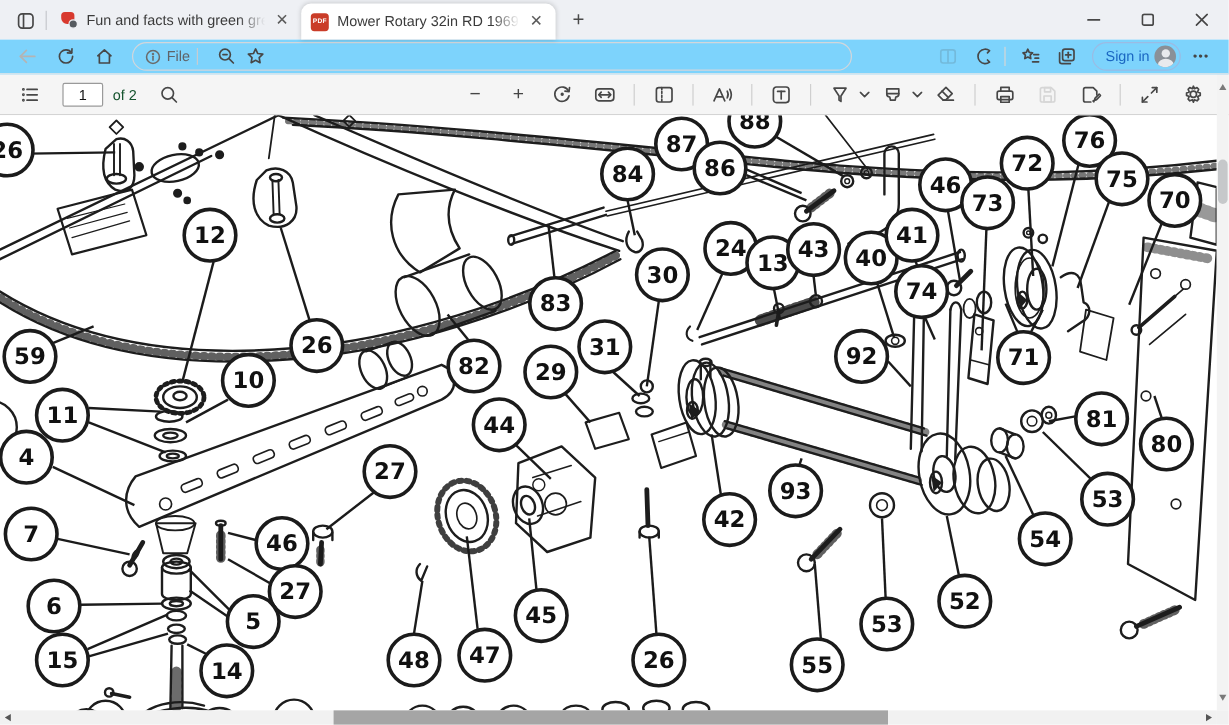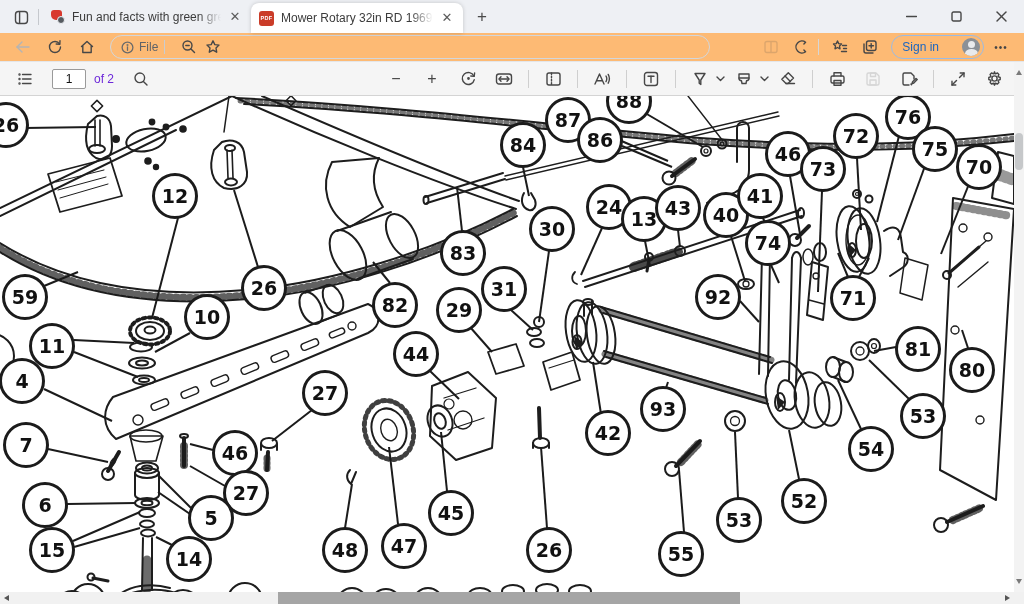--- a/index.html
+++ b/index.html
@@ -27,45 +27,45 @@
   .favicon1 .gray { position:absolute; right:0; bottom:0; width:8px; height:8px; background:#565b60; border-radius:50%; border:1.5px solid #eef0f4; }
   .favicon-pdf { width:15px; height:15px; background:#ca3c28; border-radius:3px; color:#fff;
     font-size:5.5px; font-weight:bold; display:flex; align-items:center; justify-content:center;
     letter-spacing:.3px; flex:0 0 15px; }
   .newtab { width:26px; height:26px; margin:0 0 3px 6px; font-size:17px; color:#4a4a4a;
     display:flex; align-items:center; justify-content:center; border-radius:6px; }
   .caption { margin-left:auto; display:flex; height:33px; align-self:flex-start; }
   .cap-btn { width:45px; height:33px; display:flex; align-items:center; justify-content:center; }
 
   
-  .addrbar { position:absolute; left:0; top:33px; width:1024px; height:29px; background:#fdba74;
+  .addrbar { position:absolute; left:0; top:33px; width:1024px; height:29px; background:#7dd3fc;
     display:flex; align-items:center; border-bottom:1px solid #e4e6e9; padding:0 10px; z-index:1; }
   .nav-btn { width:26px; height:26px; display:flex; align-items:center; justify-content:center; margin-right:6px; }
   .omnibox { height:24px; flex:0 1 600px; border:1px solid #d2d6db; border-radius:12px;
     display:flex; align-items:center; padding:0 10px; margin:0 4px; min-width:0; }
   .omni-label { font-size:12px; color:#5f6368; margin:0 6px 0 5px; }
   .omni-div { width:1px; height:14px; background:#c9ccd0; margin-right:8px; }
   .omni-url { font-size:12px; color:#202124; white-space:nowrap; overflow:hidden; flex:1; }
   .addr-right { display:flex; align-items:center; margin-left:auto; }
   .addr-ic { width:26px; height:26px; display:flex; align-items:center; justify-content:center; margin-left:4px; }
   .addr-div { width:1px; height:16px; background:#d6d6d6; margin:0 4px; }
   .signin { height:24px; border:1px solid #9bbbe3; border-radius:12px; display:flex;
     align-items:center; padding:0 3px 0 10px; margin-left:8px; }
-  .signin .txt { font-size:12px; color:#1a66c2; margin-right:23px;text-align:center; }
+  .signin .txt { font-size:12px; color:#1a66c2; margin-right:4px;text-align:center; }
   .avatar { width:18px; height:18px; border-radius:50%; background:#8a9097; position:relative; overflow:hidden; }
   .avatar:before { content:""; position:absolute; left:5.5px; top:3px; width:7px; height:7px; background:#e8eaed; border-radius:50%; }
   .avatar:after { content:""; position:absolute; left:2.5px; top:11px; width:13px; height:9px; background:#e8eaed; border-radius:50%; }
 
   
   .pdfbar { position:absolute; left:0; top:62px; width:1024px; height:34px; background:#f5f5f5;
     border-bottom:1px solid #d4d4d4; display:flex; align-items:center; padding:0 12px; }
   .pdf-ic { width:26px; height:26px; display:flex; align-items:center; justify-content:center; flex:0 0 auto; }
   .page-box { width:34px; height:20px; background:#fff; border:1px solid #9a9a9a; border-radius:2px;
     text-align:center; font-size:12px; color:#111; margin:0 8px 0 14px; font-family:"Liberation Sans",sans-serif; }
-  .of-label { font-size:12px; color:#6d28d9; margin-right:14px; white-space:nowrap; }
+  .of-label { font-size:12px; color:#14532d; margin-right:14px; white-space:nowrap; }
   .pdf-div { width:1px; height:18px; background:#cfcfcf; margin:0 6px; flex:0 0 auto; }
   .pdf-main { display:flex; align-items:center; margin-left:auto; }
   .pdf-main .pdf-ic { margin:0 5px; }
   .chev { width:12px; height:20px; display:flex; align-items:center; justify-content:center; margin-left:-4px; }
   .glyph { font-size:16px; color:#454545; }
   .grayed svg, .grayed { opacity:.42; }
 
   
   .content { position:absolute; left:0; top:96px; width:1014px; height:496px; background:#fff; overflow:hidden; }
   .content svg { display:block; }

